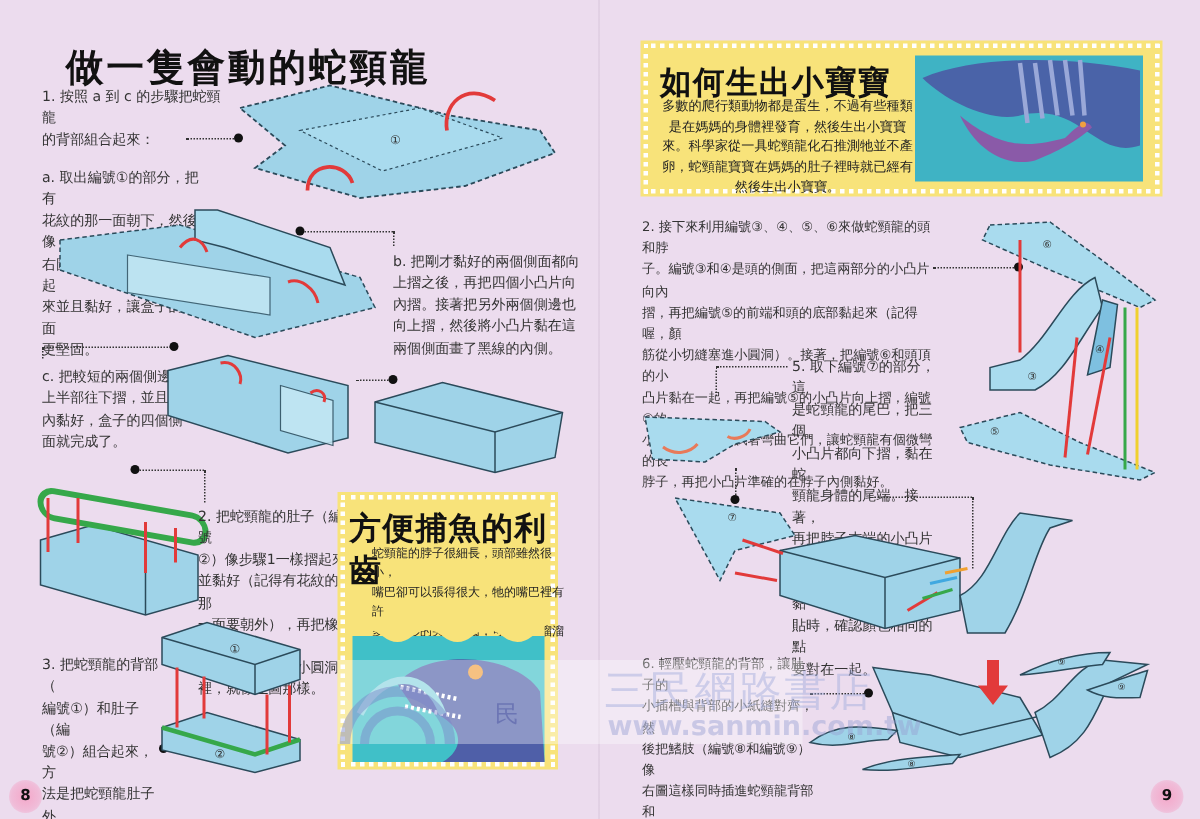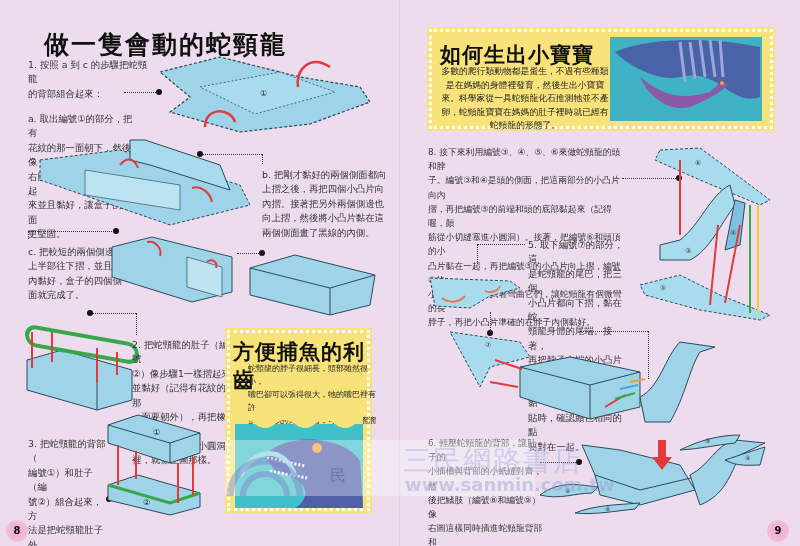--- a/index.html
+++ b/index.html
@@ -169,33 +169,33 @@
 <div class="gutter"></div>
 
 <div class="page page-right">
   <div class="yellow-box" style="left:27px;top:27px;width:348px;height:104px;">
     <div class="box-title" style="left:13px;top:14px;">如何生出小寶寶</div>
     <div class="box-text" style="left:13px;top:38px;width:170px;text-align:center;">
       <div>多數的爬行類動物都是蛋生，不過有些種類</div>
         <div>是在媽媽的身體裡發育，然後生出小寶寶</div>
         <div>來。科學家從一具蛇頸龍化石推測牠並不產</div>
         <div>卵，蛇頸龍寶寶在媽媽的肚子裡時就已經有</div>
-        <div>蛇頸龍的形態了。</div>
+        <div>然後生出小寶寶。</div>
     </div>
     <svg style="left:183px;top:10px;" width="152" height="84">
       <rect width="152" height="84" fill="#3fb3c4"></rect>
       <path d="M5,15 C40,0 100,0 150,10 L150,60 C120,70 110,30 70,40 C50,45 20,30 5,15 Z" fill="#4a63a8"></path>
       <path d="M70,5 L75,45 M80,5 L85,42 M90,3 L95,40 M100,3 L105,40 M110,3 L113,40" stroke="#9aa8d8" stroke-width="3"></path>
       <path d="M30,40 C60,65 80,60 100,55 C110,45 115,42 118,48 C110,55 100,62 80,70 C60,75 40,62 30,40 Z" fill="#8a5aa8"></path>
       <circle cx="112" cy="46" r="2" fill="#f0a040"></circle>
     </svg>
   </div>
 
   <div class="txt" style="left:28px;top:145px;width:200px;font-size:8.8px;line-height:14.2px;">
-    <div>8. 接下來利用編號③、④、⑤、⑥來做蛇頸龍的頭和脖</div>
+    <div>2. 接下來利用編號③、④、⑤、⑥來做蛇頸龍的頭和脖</div>
       <div>子。編號③和④是頭的側面，把這兩部分的小凸片向內</div>
       <div>摺，再把編號⑤的前端和頭的底部黏起來（記得喔，顏</div>
       <div>筋從小切縫塞進小圓洞）。接著，把編號⑥和頭頂的小</div>
       <div>凸片黏在一起，再把編號⑤的小凸片向上摺，編號⑥的</div>
       <div>小凸片向下摺，試著彎曲它們，讓蛇頸龍有個微彎的長</div>
       <div>脖子，再把小凸片準確的在脖子內側黏好。</div>
   </div>
   <div class="dot-line" style="left:222px;top:178px;width:56px;"></div>
   <div class="dot-end" style="left:276px;top:175px;"></div>
 

